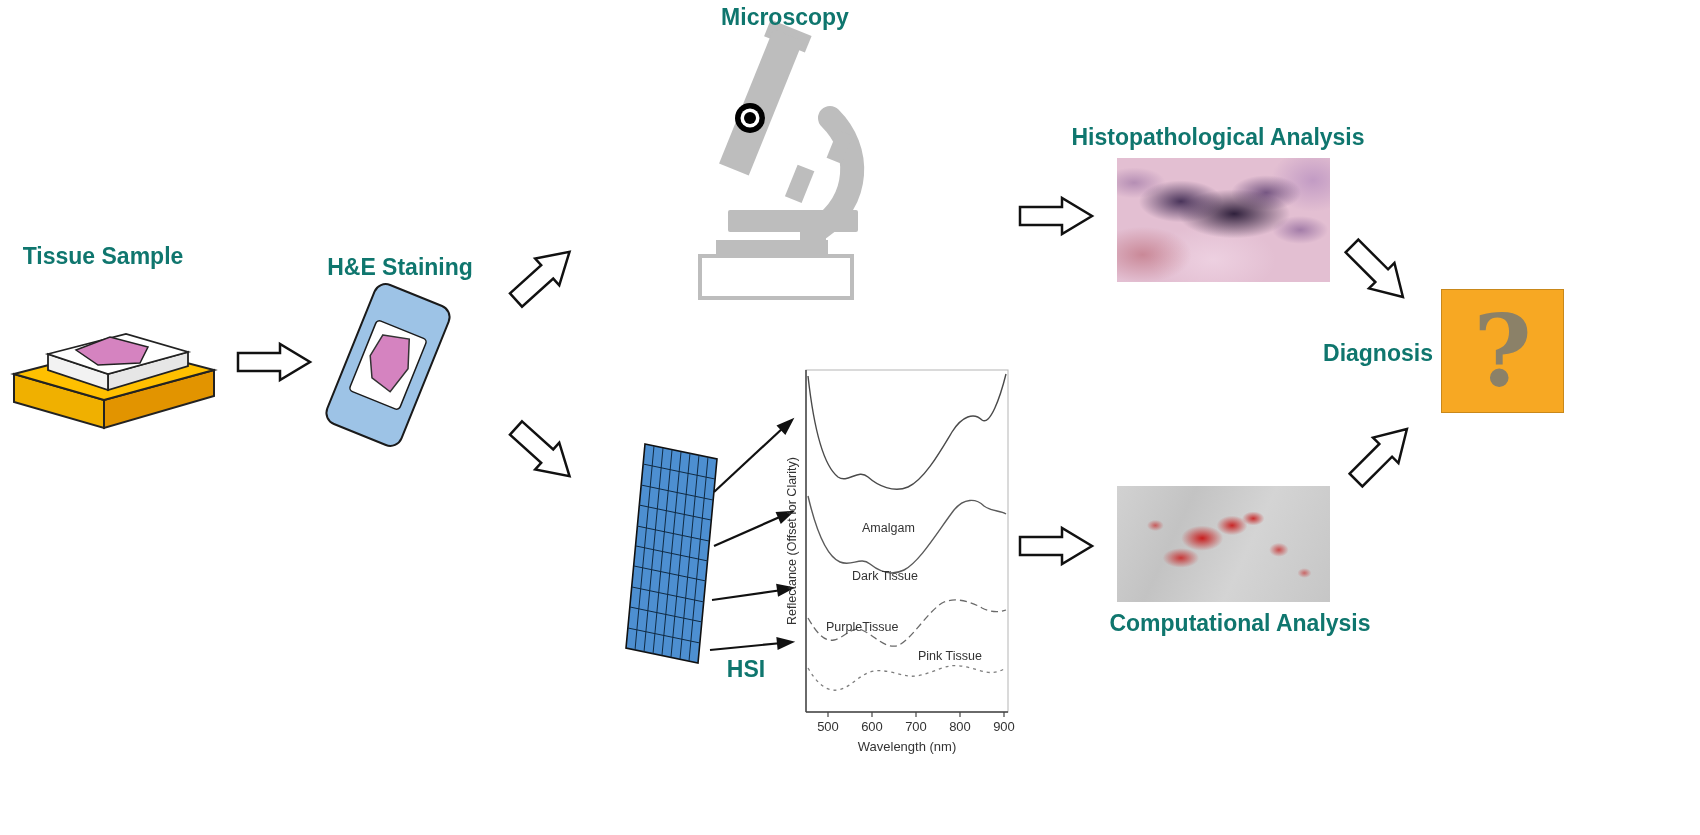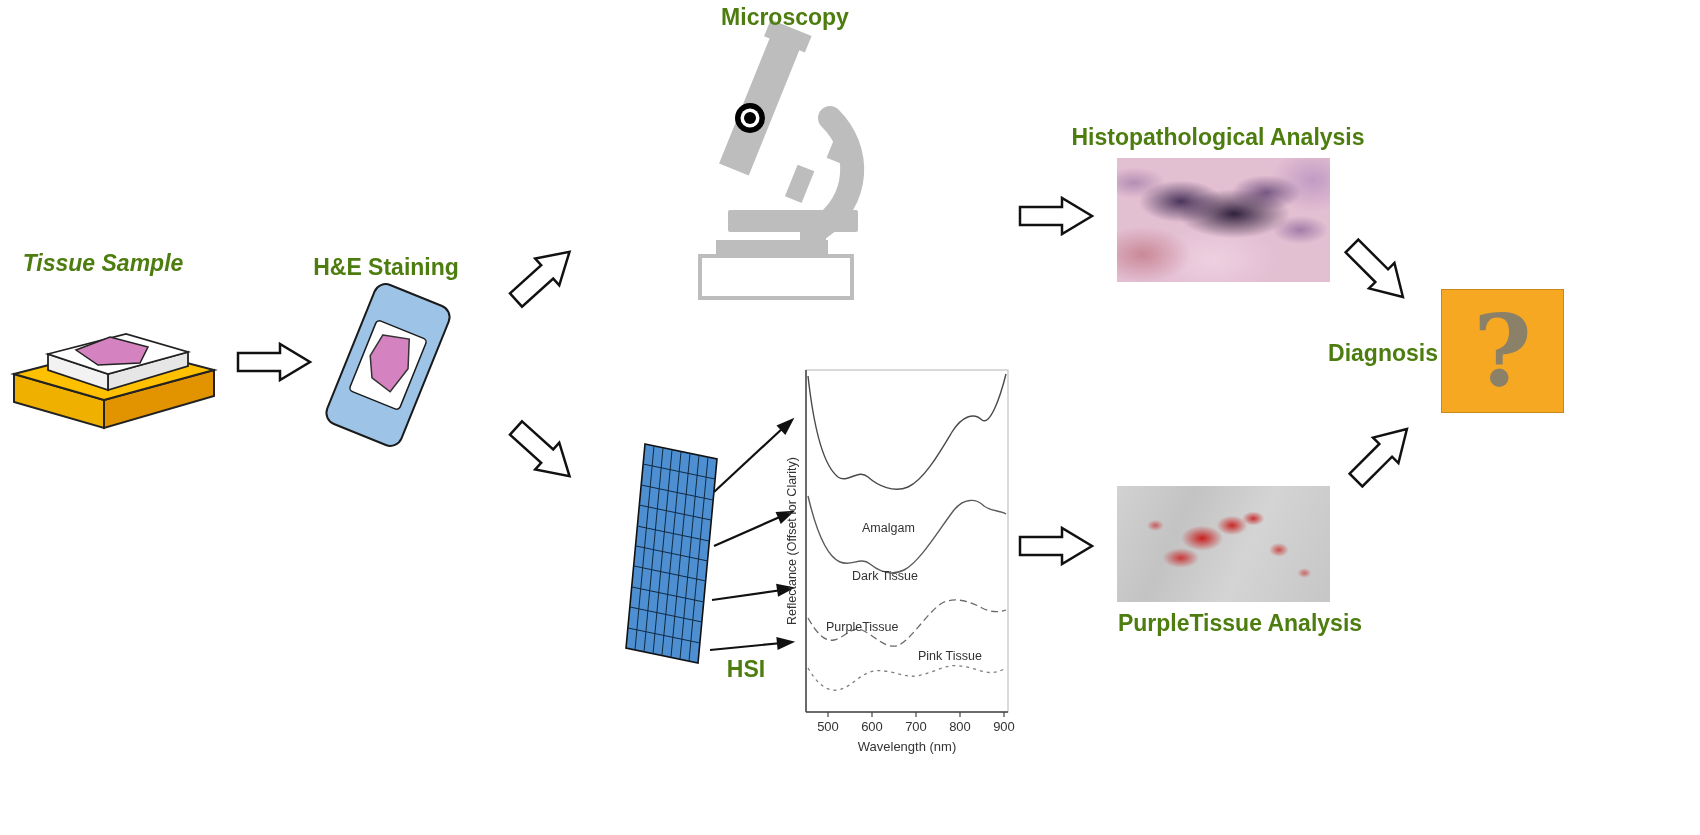--- a/index.html
+++ b/index.html
@@ -1,25 +1,25 @@
 <!DOCTYPE html>
 <html><head>
 <meta charset="utf-8">
 <style>
   html,body{margin:0;padding:0;background:#ffffff;}
   .canvas{position:relative;width:1700px;height:835px;background:#ffffff;
           font-family:"Liberation Sans",sans-serif;overflow:hidden;}
-  .lbl{position:absolute;font-weight:bold;font-size:23px;color:#4d7c0f;text-align:center;white-space:nowrap;}
+  .lbl{position:absolute;font-weight:bold;font-size:23px;color:#0f766e;text-align:center;white-space:nowrap;}
   .lbl-microscopy{left:690px;top:4px;width:190px;}
-  .lbl-tissue{left:18px;top:250px;width:170px;font-style:italic;}
-  .lbl-he{left:306px;top:254px;width:160px;}
+  .lbl-tissue{left:18px;top:243px;width:170px;}
+  .lbl-he{left:320px;top:254px;width:160px;}
   .lbl-hsi{left:714px;top:656px;width:64px;}
   .lbl-histo{left:1068px;top:124px;width:300px;}
   .lbl-comp{left:1100px;top:610px;width:280px;}
-  .lbl-diag{left:1318px;top:340px;width:120px;text-align:right;}
+  .lbl-diag{left:1318px;top:340px;width:120px;}
   svg{position:absolute;left:0;top:0;}
   .histo-img{position:absolute;left:1117px;top:158px;width:213px;height:124px;
     background-color:#e3bfd2;
     background-image:
       radial-gradient(ellipse 60px 30px at 30% 35%, rgba(60,40,80,0.92), rgba(60,40,80,0) 70%),
       radial-gradient(ellipse 80px 35px at 55% 45%, rgba(38,24,52,0.95), rgba(38,24,52,0) 70%),
       radial-gradient(ellipse 50px 25px at 70% 28%, rgba(90,60,110,0.8), rgba(90,60,110,0) 70%),
       radial-gradient(ellipse 40px 20px at 86% 58%, rgba(120,80,140,0.6), rgba(120,80,140,0) 70%),
       radial-gradient(ellipse 70px 40px at 12% 78%, rgba(170,70,80,0.45), rgba(170,70,80,0) 70%),
       radial-gradient(ellipse 90px 50px at 45% 82%, rgba(238,210,226,0.9), rgba(238,210,226,0) 70%),
@@ -174,21 +174,21 @@
     <g transform="translate(1356,480) rotate(-45)">
       <polygon points="0,-9 42,-9 42,-18 72,0 42,18 42,9 0,9" fill="#ffffff" stroke="#111" stroke-width="2.5"></polygon>
     </g>
   </svg>
 
   <div class="lbl lbl-microscopy">Microscopy</div>
   <div class="lbl lbl-tissue">Tissue Sample</div>
   <div class="lbl lbl-he">H&amp;E Staining</div>
   <div class="lbl lbl-hsi">HSI</div>
   <div class="lbl lbl-histo">Histopathological Analysis</div>
-  <div class="lbl lbl-comp">PurpleTissue Analysis</div>
+  <div class="lbl lbl-comp">Computational Analysis</div>
   <div class="lbl lbl-diag">Diagnosis</div>
 
   <div class="histo-img"></div>
   <div class="comp-img"></div>
 
   <div class="diag-box">
     <span class="qmark">?</span>
   </div>
 
 </div>

